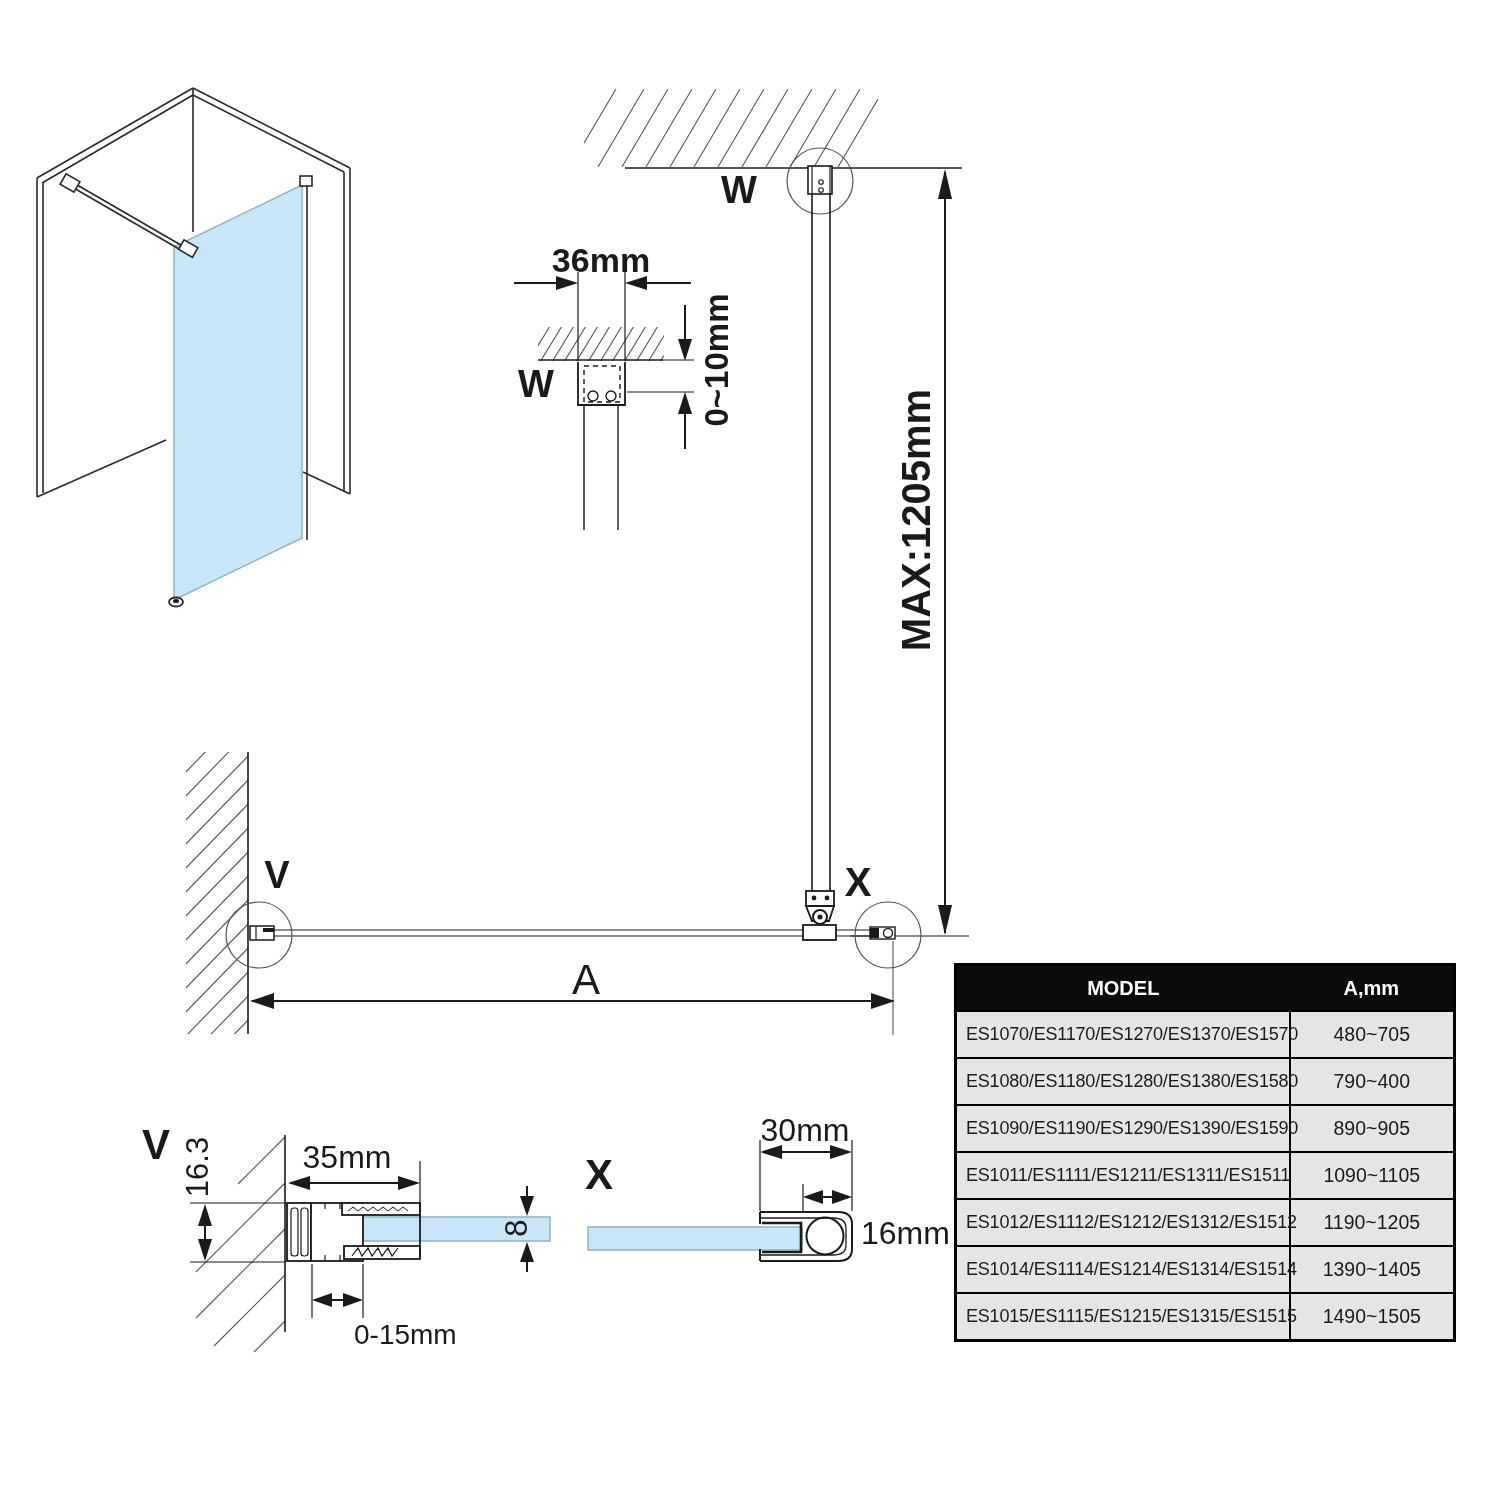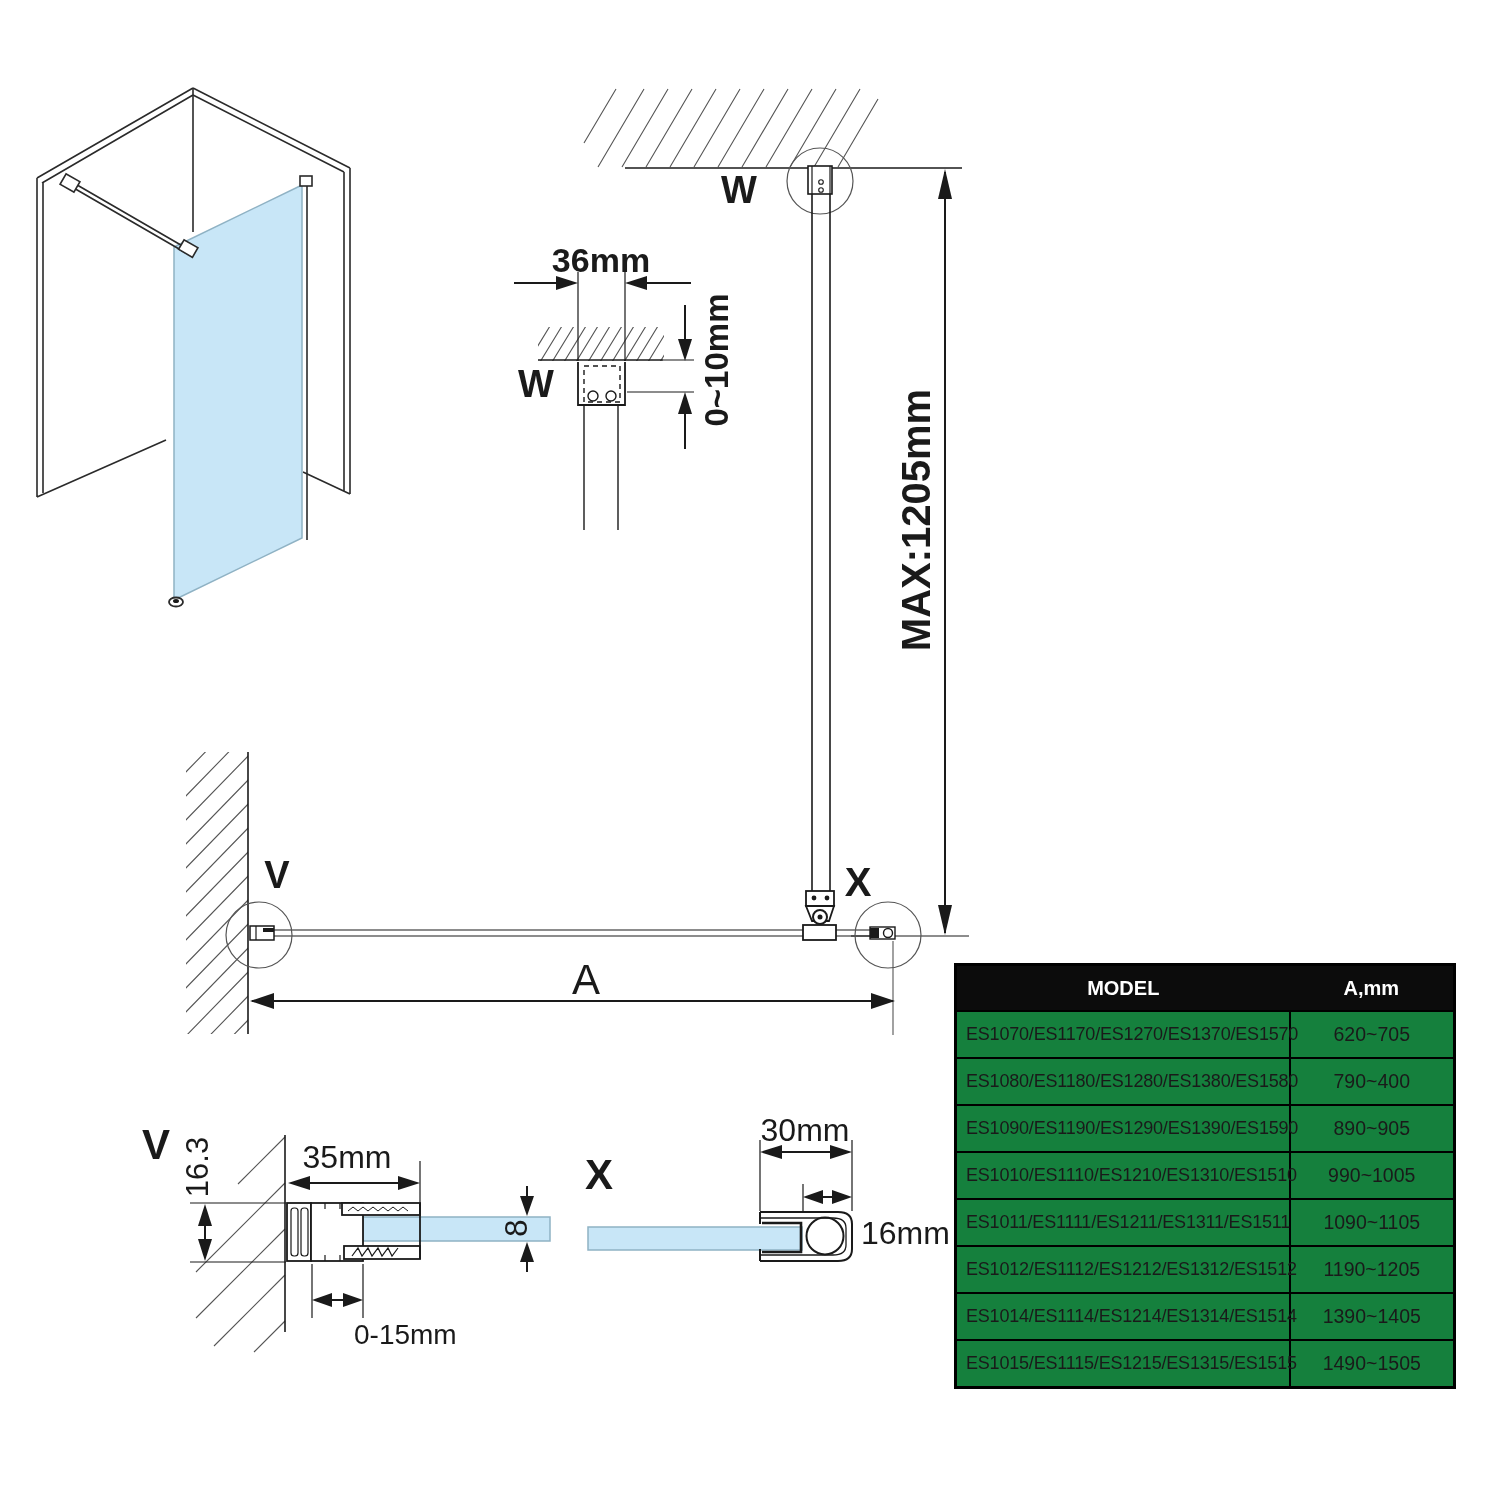--- a/index.html
+++ b/index.html
@@ -6,21 +6,21 @@
   .stage{position:relative;width:1500px;height:1500px;background:#ffffff;overflow:hidden;
          font-family:"Liberation Sans",sans-serif;color:#1a1a1a;}
   .stage svg{position:absolute;left:0;top:0;}
   .lbl{position:absolute;white-space:nowrap;color:#1a1a1a;line-height:1;
        transform:translate(-50%,-50%);font-family:"Liberation Sans",sans-serif;}
   .lbl.b{font-weight:bold;}
   .lbl.rot{transform:translate(-50%,-50%) rotate(-90deg);}
   .lbl.la{transform:translate(0,-50%);margin-top:38px;}
   
   .spec-table{position:absolute;left:954px;top:963px;width:502px;border-collapse:collapse;
-              background:#15803d;border:3px solid #000;table-layout:fixed;}
+              background:#e5e5e5;border:3px solid #000;table-layout:fixed;}
   .spec-table th{background:#0c0c0c;color:#fff;font-weight:bold;font-size:20px;
                  height:44px;text-align:center;border:none;padding:0;}
   .spec-table td{border:2px solid #000;height:45px;padding:0;vertical-align:middle;}
   .spec-table td.model{font-size:18px;letter-spacing:-0.2px;padding-left:9px;text-align:center;}
   .spec-table td.amm{font-size:19.5px;text-align:center;}
   .col-model{width:334px;}
 </style>
 </head>
 <body>
 
@@ -256,35 +256,31 @@
       </colgroup>
   <thead>
     <tr>
       <th>MODEL</th>
       <th>A,mm</th>
     </tr>
   </thead>
   <tbody>
     <tr>
           <td class="model">ES1070/ES1170/ES1270/ES1370/ES1570</td>
-          <td class="amm">620~705</td>
+          <td class="amm">480~705</td>
         </tr>
     <tr>
           <td class="model">ES1080/ES1180/ES1280/ES1380/ES1580</td>
           <td class="amm">790~400</td>
         </tr>
     <tr>
           <td class="model">ES1090/ES1190/ES1290/ES1390/ES1590</td>
           <td class="amm">890~905</td>
         </tr>
     <tr>
-          <td class="model">ES1010/ES1110/ES1210/ES1310/ES1510</td>
-          <td class="amm">990~1005</td>
-        </tr>
-    <tr>
           <td class="model">ES1011/ES1111/ES1211/ES1311/ES1511</td>
           <td class="amm">1090~1105</td>
         </tr>
     <tr>
           <td class="model">ES1012/ES1112/ES1212/ES1312/ES1512</td>
           <td class="amm">1190~1205</td>
         </tr>
     <tr>
           <td class="model">ES1014/ES1114/ES1214/ES1314/ES1514</td>
           <td class="amm">1390~1405</td>

